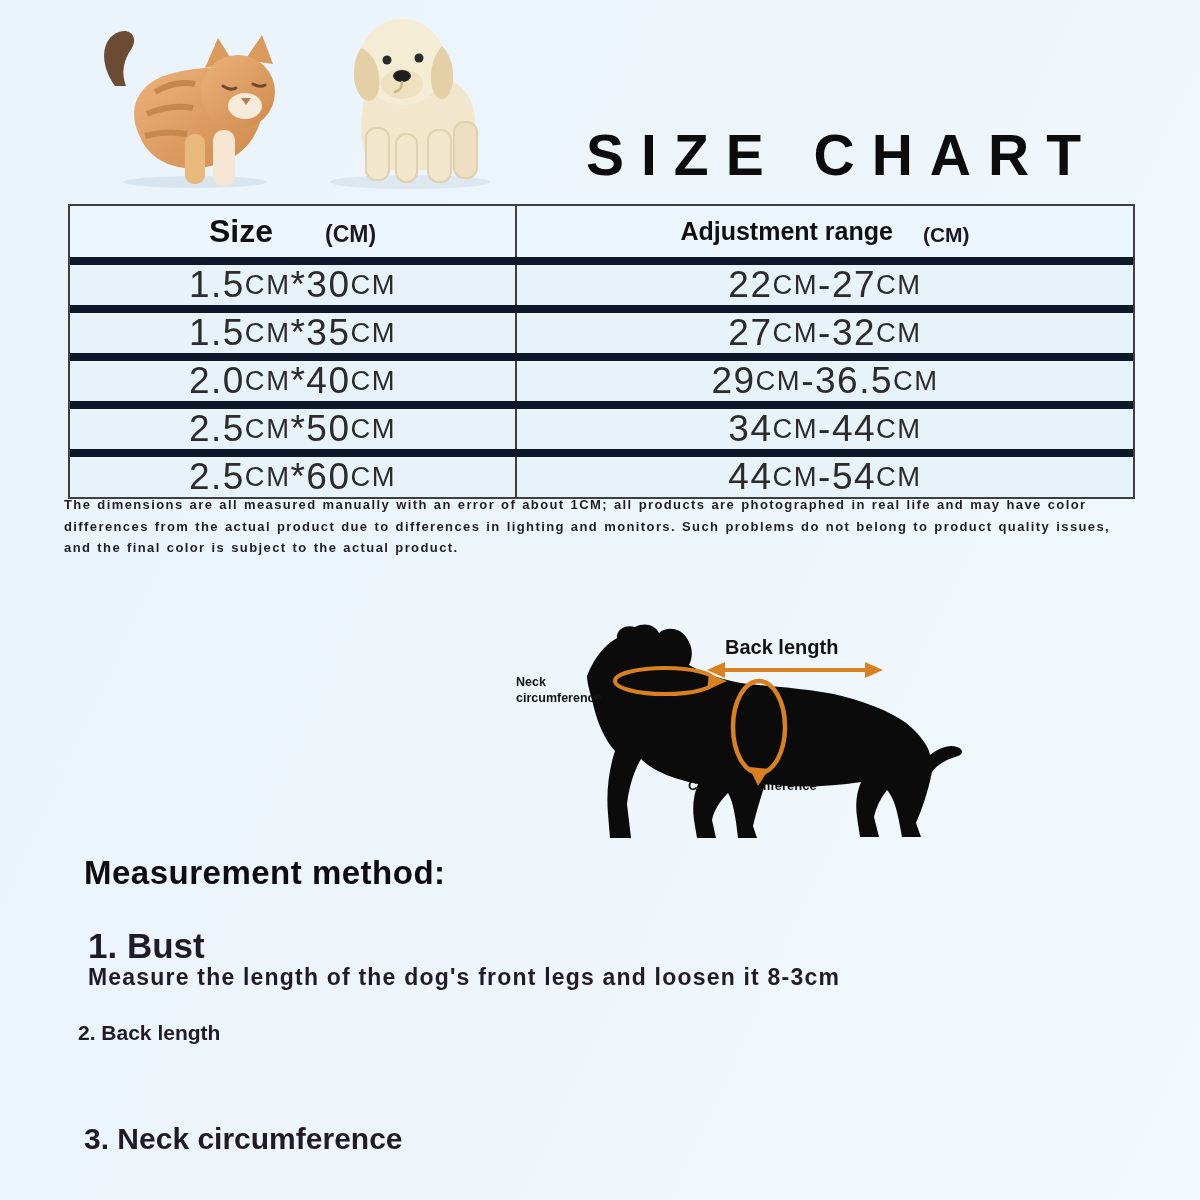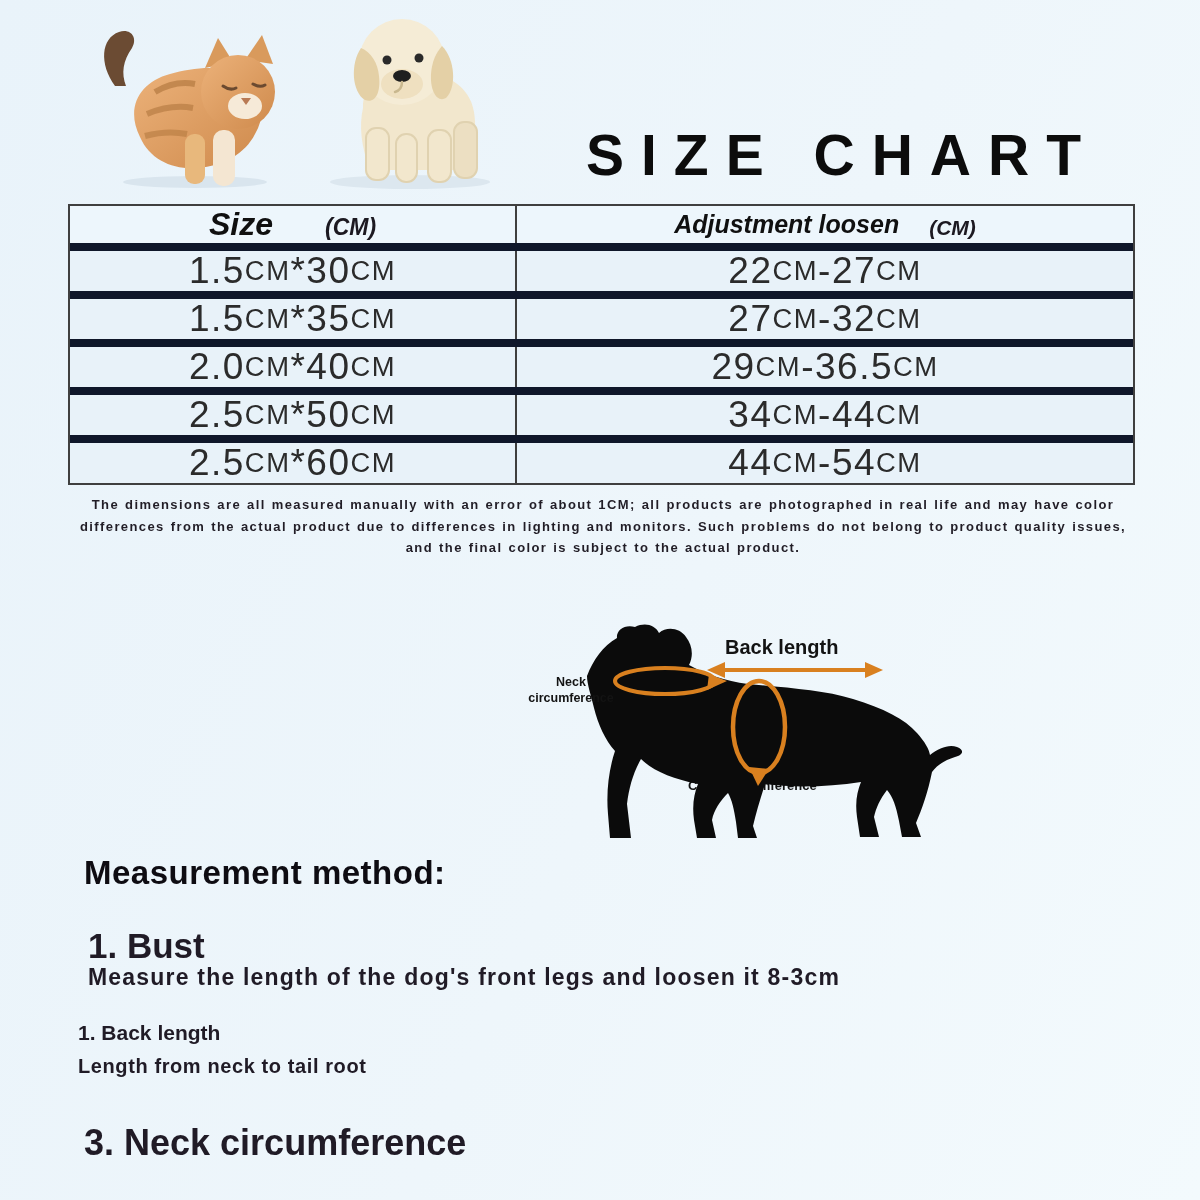--- a/index.html
+++ b/index.html
@@ -1,37 +1,37 @@
 <!DOCTYPE html>
 <html><head>
 <meta charset="utf-8">
 <style>
   * { margin:0; padding:0; box-sizing:border-box; }
   html,body { background:#dde8f1; }
   #canvas {
     position:relative; width:1200px; height:1200px; margin:0 auto;
     background:linear-gradient(115deg,#e9f3fa 0%,#eef6fb 55%,#f3fafd 100%);
-    font-family:"Liberation Sans", sans-serif; color:#1c1921; overflow:hidden;text-align:center;
+    font-family:"Liberation Sans", sans-serif; color:#1c1921; overflow:hidden;
   }
   .abs { position:absolute; }
 
   
   .page-title {
     left:586px; top:122px; font-size:57px; font-weight:bold; letter-spacing:17px;
     color:#0c0c0c; white-space:nowrap;
   }
 
   
   .size-table {
     left:68px; top:204px; width:1067px;
     border:2px solid #3f3f3f; background:#e8f2f9;
   }
   .t-row { display:flex; }
   .t-row.data { height:48px; border-top:8px solid #0f172a; }
-  .t-row.head { height:37px; background:#edf6fc;font-style:italic; }
+  .t-row.head { height:51px; background:#edf6fc; }
   .t-cell { display:flex; align-items:center; justify-content:center; }
   .c1 { width:447px; border-right:2px solid #3f3f3f; }
   .c2 { flex:1; }
   .th-label   { font-size:32px; font-weight:bold; color:#101010; }
   .th-label2  { font-size:25px; font-weight:bold; color:#101010; }
   .th-unit    { font-size:23px; font-weight:bold; margin-left:52px; position:relative; top:3px; }
   .th-unit2   { font-size:21px; font-weight:bold; margin-left:30px; position:relative; top:3px; }
   .val { font-size:37px; font-weight:400; color:#2b2b2b; letter-spacing:1.5px; white-space:nowrap; }
   .cm-u { font-size:0.74em; }
 
@@ -51,21 +51,21 @@
   .lbl-neck  { left:11px;  top:54px;  font-size:12.5px; line-height:16px; width:110px; z-index:3; }
   .lbl-chest { left:183px; top:158px; font-size:13px; z-index:1; white-space:nowrap; }
 
   
   .mm-heading { left:84px; top:854px; font-size:33px; font-weight:bold; color:#0e0c12; letter-spacing:0.5px; }
   .mi-title, .mi-desc { font-weight:bold; color:#201b26; white-space:nowrap; }
   .mi1-t { left:88px; top:926px;  font-size:35px; }
   .mi1-d { left:88px; top:964px;  font-size:23px; letter-spacing:1.2px; }
   .mi2-t { left:78px; top:1021px; font-size:21px; }
   .mi2-d { left:78px; top:1055px; font-size:20px; letter-spacing:0.6px; }
-  .mi3-t { left:84px; top:1122px; font-size:36px; }
+  .mi3-t { left:84px; top:1122px; font-size:30px; }
   .mi3-d { left:84px; top:1174px; font-size:17.5px; letter-spacing:0.4px; }
 
   
   .cat-img   { left:85px;  top:22px; width:205px; height:168px; }
   .puppy-img { left:308px; top:10px; width:205px; height:182px; }
 </style>
 </head>
 <body>
 
 <div id="canvas">
@@ -113,21 +113,21 @@
 
   <div class="abs page-title">SIZE CHART</div>
 
   <div class="abs size-table">
     <div class="t-row head">
       <div class="t-cell c1">
         <span class="th-label">Size</span>
         <span class="th-unit">(CM)</span>
       </div>
       <div class="t-cell c2">
-        <span class="th-label2">Adjustment loosen</span>
+        <span class="th-label2">Adjustment range</span>
         <span class="th-unit2">(CM)</span>
       </div>
     </div>
     <div class="t-row data">
       <div class="t-cell c1 val fmt-cm">1.5<span class="cm-u">CM</span>*30<span class="cm-u">CM</span></div>
       <div class="t-cell c2 val fmt-cm">22<span class="cm-u">CM</span>-27<span class="cm-u">CM</span></div>
     </div>
     <div class="t-row data">
       <div class="t-cell c1 val fmt-cm">1.5<span class="cm-u">CM</span>*35<span class="cm-u">CM</span></div>
       <div class="t-cell c2 val fmt-cm">27<span class="cm-u">CM</span>-32<span class="cm-u">CM</span></div>
@@ -162,17 +162,16 @@
       <polygon points="312,38 330,46 312,54" fill="#d9801f"></polygon>
     </svg>
     <div class="diagram-label lbl-back">Back length</div>
     <div class="diagram-label lbl-neck">Neck circumference</div>
   </div>
 
   <div class="abs mm-heading">Measurement method:</div>
 
   <div class="abs mi-title mi1-t">1. Bust</div>
   <div class="abs mi-desc  mi1-d">Measure the length of the dog's front legs and loosen it 8-3cm</div>
-  <div class="abs mi-title mi2-t">1. Back length</div>
-  <div class="abs mi-desc  mi2-d">Length from neck to tail root</div>
+  <div class="abs mi-title mi2-t">2. Back length</div>
   <div class="abs mi-title mi3-t">3. Neck circumference</div>
 
 </div>
 
 </body></html>

